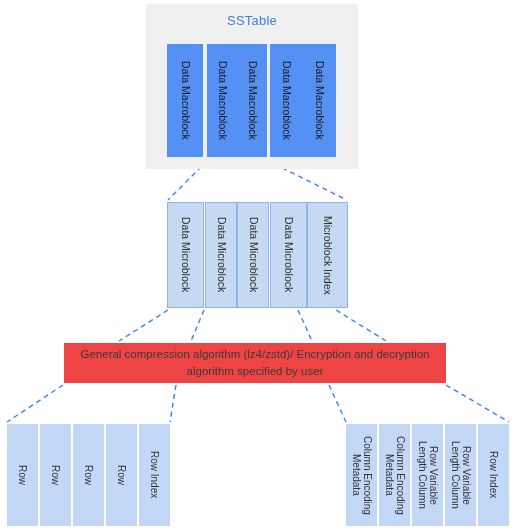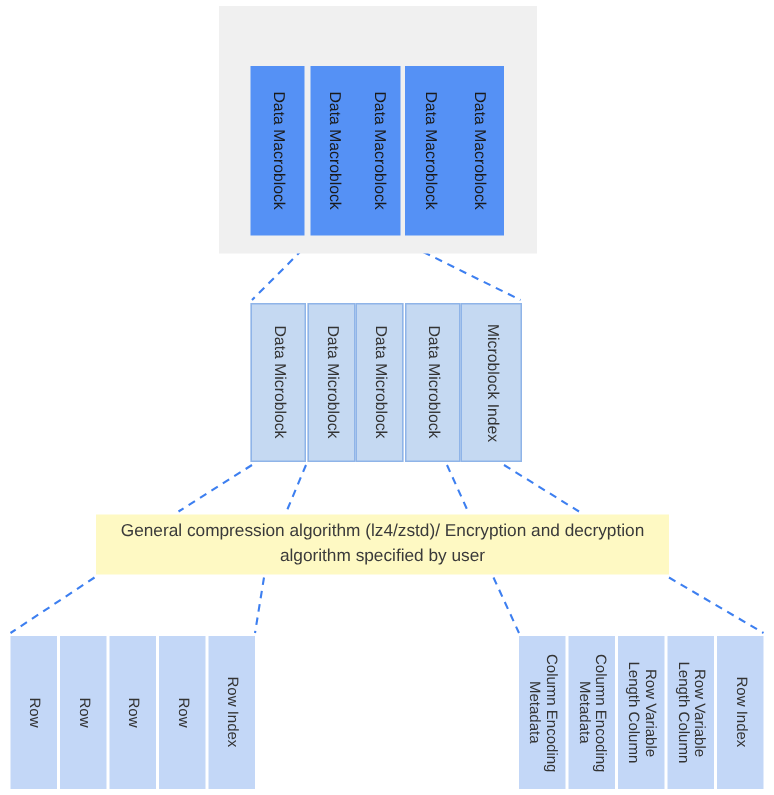--- a/index.html
+++ b/index.html
@@ -74,21 +74,21 @@
     background: #c3d7f7;
     top: 424px;
     height: 102px;
   }
   .leaf-cell .vlabel { font-size: 10px; color: #333333; }
 
   
   #compression-box {
     left: 64px; top: 343px;
     width: 382px; height: 40px;
-    background: #fef9c3;
+    background: #ef4444;
     display: flex;
     align-items: center;
     justify-content: center;
     text-align: center;
     font-size: 11.5px;
     line-height: 1.45;
     color: #3a3a3a;
     box-sizing: border-box;
     padding: 0 8px;
   }
@@ -117,20 +117,21 @@
 
       <line x1="63" y1="385" x2="7" y2="422"></line>
       <line x1="176" y1="385" x2="170" y2="422"></line>
 
       <line x1="329" y1="385" x2="346" y2="422"></line>
       <line x1="446" y1="385" x2="509" y2="422"></line>
     </g>
   </svg>
 
   <div class="abs" id="sstable-container"></div>
+  <div class="abs" id="sstable-title">SSTable</div>
 
   <div class="abs cell macro-cell" style="left:167px;width:36px;">
     <span class="vlabel">Data Macroblock</span>
   </div>
   <div class="abs cell macro-cell" style="left:207px;width:31px;">
     <span class="vlabel">Data Macroblock</span>
   </div>
   <div class="abs cell macro-cell" style="left:238px;width:29px;">
     <span class="vlabel">Data Macroblock</span>
   </div>

